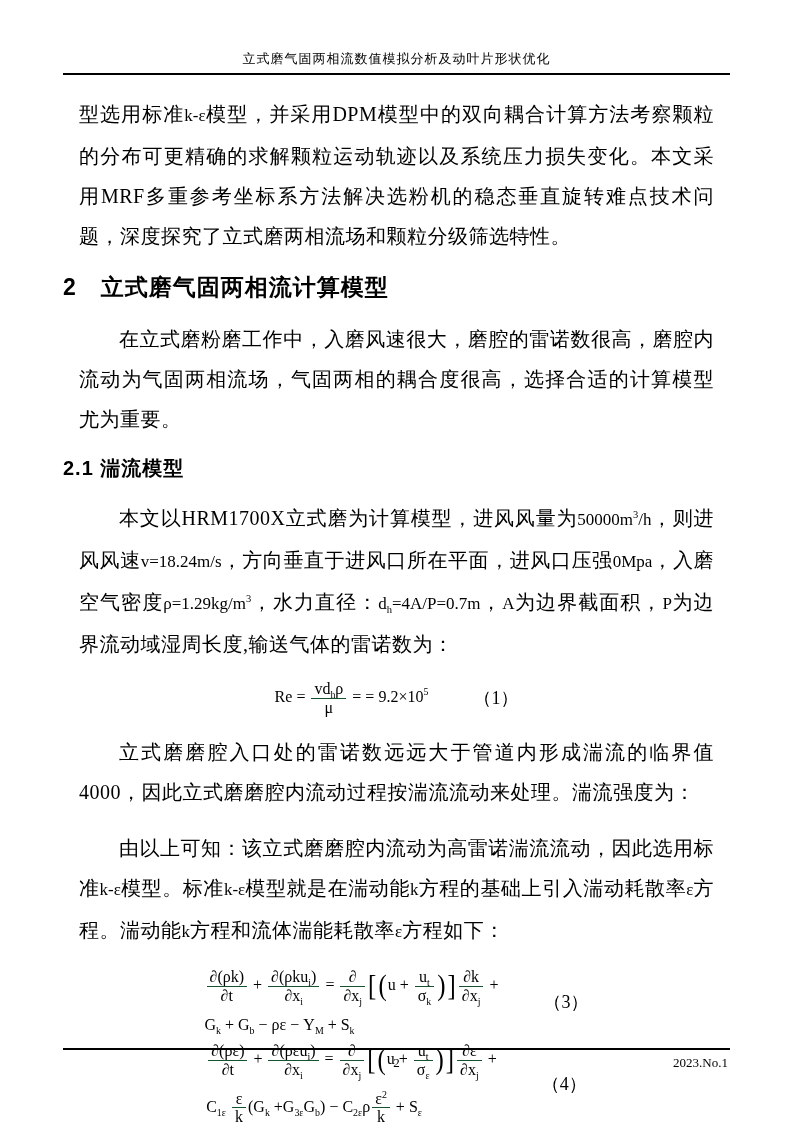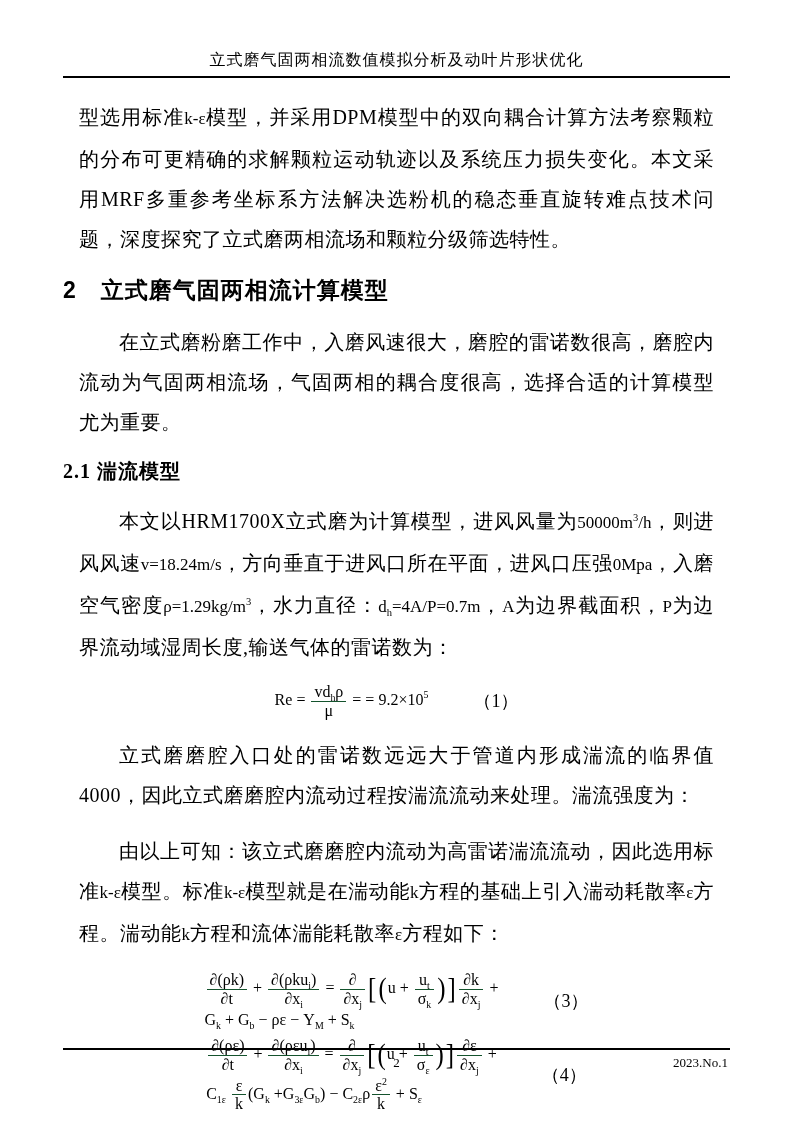--- a/index.html
+++ b/index.html
@@ -13,21 +13,21 @@
     overflow:hidden;
   }
   .header{
     margin:0 63px;
     padding-top:50px;
     padding-bottom:5px;
     border-bottom:2px solid #000;
     text-align:center;
   }
   .header-title{
-    font-size:16px;
+    font-size:13px;
     letter-spacing:1px;
   }
   .body{
     margin:0 63px;
     padding-top:3px;
   }
   p.para{
     margin:16px;
     font-size:20px;
     line-height:40px;
@@ -38,21 +38,21 @@
   p.para.no-indent{text-indent:0;}
   h2.sec{
     margin:9px 0 5px 0;
     font-family:"Liberation Sans","DejaVu Sans",sans-serif;
     font-size:23px;
     font-weight:bold;
     letter-spacing:1px;
   }
   h3.sec{
     margin:8px 0 3px 0;
-    font-family:Liberation Serif, serif;
+    font-family:Liberation Sans, sans-serif;
     font-size:20px;
     font-weight:bold;
     letter-spacing:1px;
   }
   
   .m{
     font-size:17px;
     letter-spacing:0;
     white-space:nowrap;
   }
@@ -64,21 +64,21 @@
     margin:7px 0;
     font-size:16px;
     line-height:1.25;
   }
   .eq-lines{
     display:flex;
     flex-direction:column;
     align-items:flex-start;
   }
   .eq-line{white-space:nowrap;}
-  .eq-line + .eq-line{margin-top:3px;}
+  .eq-line + .eq-line{margin-top:11px;}
   .eq-no{
     margin-left:45px;
     font-size:18px;
   }
   .frac{
     display:inline-block;
     vertical-align:middle;
     text-align:center;
     margin:0 2px;
     line-height:1.1;

